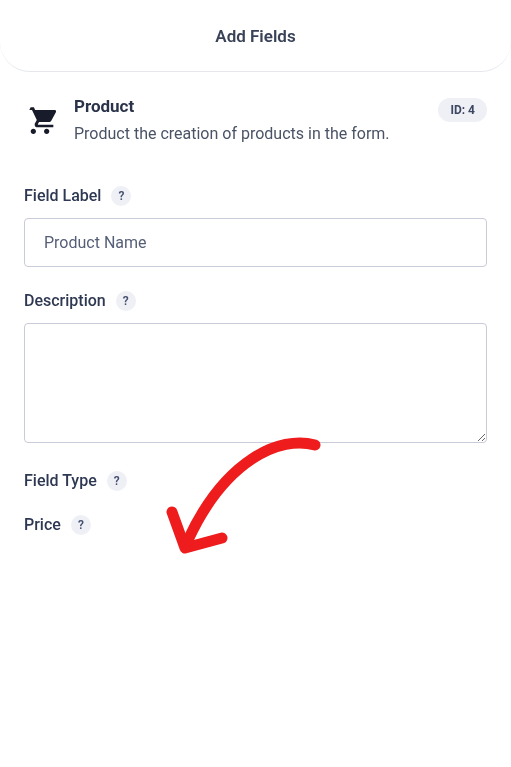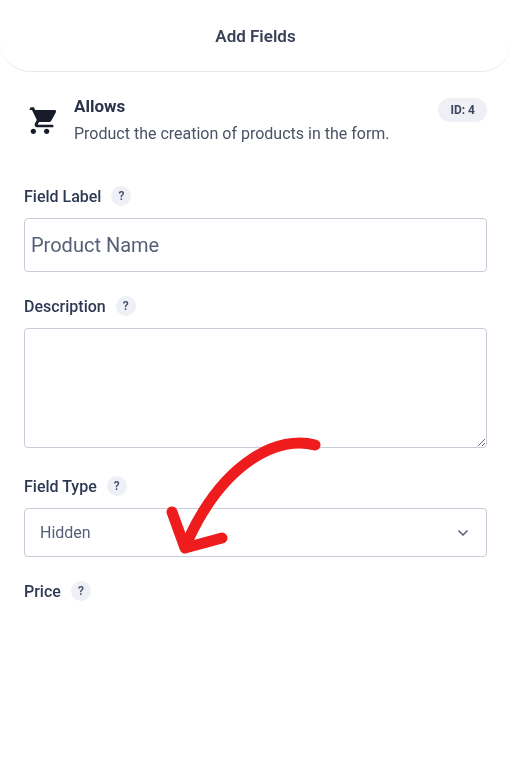--- a/index.html
+++ b/index.html
@@ -76,21 +76,20 @@
       margin-top: 2px;
     }
     .form-body {
       padding: 40px 24px 0 24px;
     }
     .field-group {
       margin-bottom: 24px;
     }
     .field-label-row {
       display: flex;
-      align-items: center;
       gap: 10px;
       margin-bottom: 12px;
     }
     .field-label {
       font-size: 16px;
       color: #2e3852;
       font-weight: 500;
     }
     .help-icon {
       width: 20px;
@@ -102,22 +101,22 @@
       font-weight: 600;
       display: flex;
       align-items: center;
       justify-content: center;
       cursor: pointer;
     }
     .text-input {
       width: 100%;
       border: 1px solid #c8ccd8;
       border-radius: 4px;
-      padding: 14px 6px;
-      font-size: 20px;
+      padding: 14px 19px;
+      font-size: 16px;
       color: #565f78;
       font-family: inherit;
       background: #fff;
     }
     .textarea {
       width: 100%;
       border: 1px solid #c8ccd8;
       border-radius: 4px;
       padding: 12px 14px;
       font-size: 16px;
@@ -171,21 +170,21 @@
   </div>
 </div>
 
 <div class="header-block">
   <span class="cart-icon">
     <svg viewBox="0 0 24 24" fill="currentColor">
       <path d="M7 4h-2l-1 2h2l3.6 7.59-1.35 2.44c-.16.28-.25.61-.25.97 0 1.1.9 2 2 2h12v-2h-11.42c-.14 0-.25-.11-.25-.25l.03-.12.9-1.63h7.45c.75 0 1.41-.41 1.75-1.03l3.58-6.49c.07-.14.11-.3.11-.48 0-.55-.45-1-1-1h-14.8l-.94-2zm0 16c-1.1 0-2 .9-2 2s.9 2 2 2 2-.9 2-2-.9-2-2-2zm10 0c-1.1 0-2 .9-2 2s.9 2 2 2 2-.9 2-2-.9-2-2-2z"></path>
     </svg>
   </span>
   <div class="header-text">
-    <div class="header-title">Allows</div>
+    <div class="header-title">Product</div>
     <div class="header-desc">Product the creation of products in the form.</div>
   </div>
   <div class="id-badge">ID: 4</div>
 </div>
 
 <div class="form-body">
 
   <div class="field-group">
     <div class="field-label-row">
       <span class="field-label">Field Label</span>
@@ -199,28 +198,20 @@
       <span class="field-label">Description</span>
       <span class="help-icon">?</span>
     </div>
     <textarea class="textarea" style=""></textarea>
   </div>
 
   <div class="field-group">
     <div class="field-label-row">
       <span class="field-label">Field Type</span>
       <span class="help-icon">?</span>
-    </div>
-    <div class="select-wrap">
-      <div class="select-input">Hidden</div>
-      <span class="select-chevron">
-        <svg viewBox="0 0 24 24" fill="none" stroke="currentColor" stroke-width="2.5" stroke-linecap="round" stroke-linejoin="round">
-            <polyline points="6 9 12 15 18 9"></polyline>
-          </svg>
-      </span>
     </div>
   </div>
 
   <div class="field-group">
     <div class="field-label-row">
       <span class="field-label">Price</span>
       <span class="help-icon">?</span>
     </div>
   </div>
 

